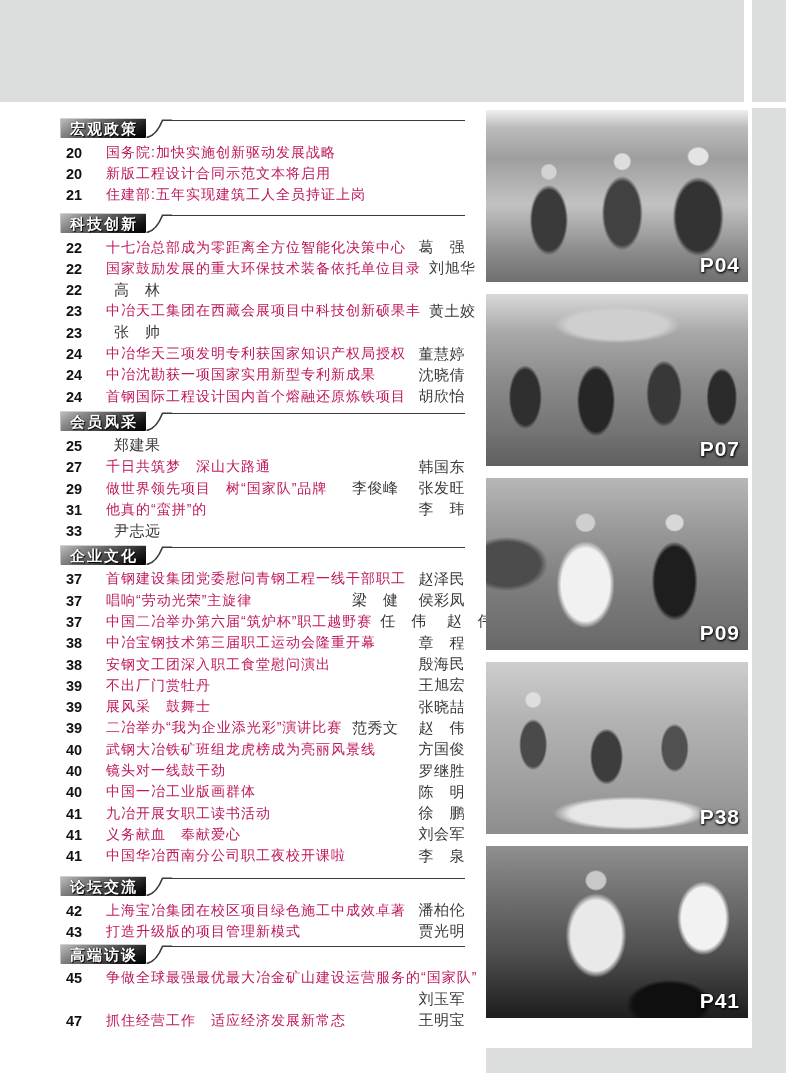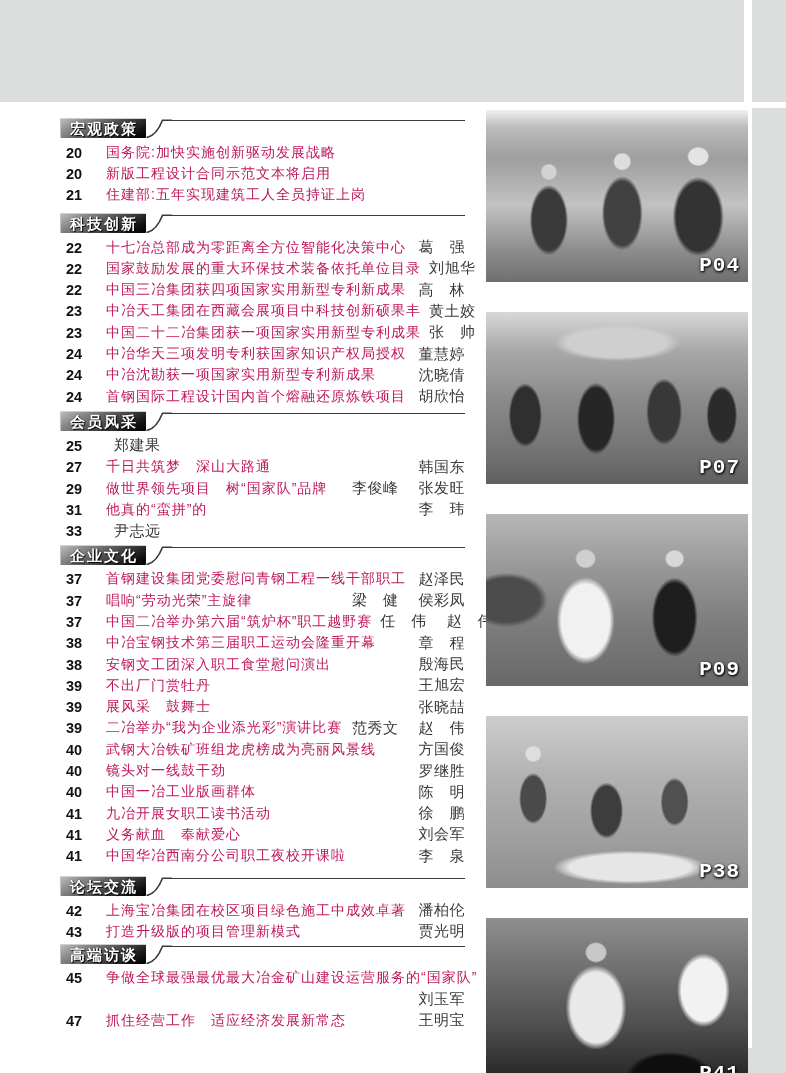--- a/index.html
+++ b/index.html
@@ -39,21 +39,21 @@
   .e-title{flex:1;font-size:14px;letter-spacing:1px;color:#be185d;overflow:visible;}
   .e-authors{
     flex:0 0 auto;display:flex;gap:20px;margin-left:8px;
     font-family:"DejaVu Serif",serif;font-size:15px;letter-spacing:0.5px;color:#3a3a3a;
   }
   .entry.author-row{justify-content:flex-end;}
   .entry.author-row .e-authors{margin-left:0;}
 
   
   .photos{position:absolute;left:486px;top:110px;width:262px;}
-  .photo{position:relative;width:262px;height:172px;margin-bottom:30px;background:#9a9a9a;overflow:hidden;font-family:Liberation Mono, monospace;}
+  .photo{position:relative;width:262px;height:172px;margin-bottom:12px;background:#9a9a9a;overflow:hidden;}
   .photo-label{
     position:absolute;right:8px;bottom:5px;color:#ffffff;font-weight:bold;font-size:21px;letter-spacing:1px;
     text-shadow:0 1px 3px rgba(0,0,0,0.9),1px 1px 2px rgba(0,0,0,0.8);
   }
   .p1{background:
     radial-gradient(ellipse 30px 55px at 24% 64%, #3a3a3a 0%, #3a3a3a 55%, rgba(0,0,0,0) 64%),
     radial-gradient(ellipse 12px 12px at 24% 36%, #d2d2d2 0%, #d2d2d2 58%, rgba(0,0,0,0) 70%),
     radial-gradient(ellipse 32px 58px at 52% 60%, #414141 0%, #414141 55%, rgba(0,0,0,0) 64%),
     radial-gradient(ellipse 13px 13px at 52% 30%, #dddddd 0%, #dddddd 58%, rgba(0,0,0,0) 70%),
     radial-gradient(ellipse 40px 62px at 81% 62%, #333333 0%, #333333 55%, rgba(0,0,0,0) 64%),
@@ -146,37 +146,35 @@
   <div class="entry">
     <span class="e-num">22</span>
     <span class="e-title">国家鼓励发展的重大环保技术装备依托单位目录</span>
     <span class="e-authors">
               <span>刘旭华</span>
             </span>
   </div>
 
   <div class="entry">
     <span class="e-num">22</span>
-    <span class="e-title">中国三冶集团获四项国家实用新型专利新成果</span>
     <span class="e-authors">
               <span>高　林</span>
             </span>
   </div>
 
   <div class="entry">
     <span class="e-num">23</span>
     <span class="e-title">中冶天工集团在西藏会展项目中科技创新硕果丰</span>
     <span class="e-authors">
               <span>黄土姣</span>
             </span>
   </div>
 
   <div class="entry">
     <span class="e-num">23</span>
-    <span class="e-title">中国二十二冶集团获一项国家实用新型专利成果</span>
     <span class="e-authors">
               <span>张　帅</span>
             </span>
   </div>
 
   <div class="entry">
     <span class="e-num">24</span>
     <span class="e-title">中冶华天三项发明专利获国家知识产权局授权</span>
     <span class="e-authors">
               <span>董慧婷</span>

